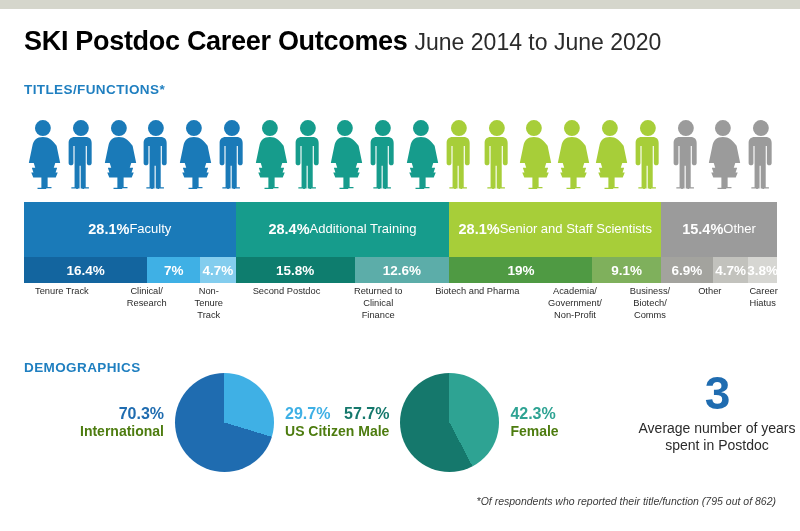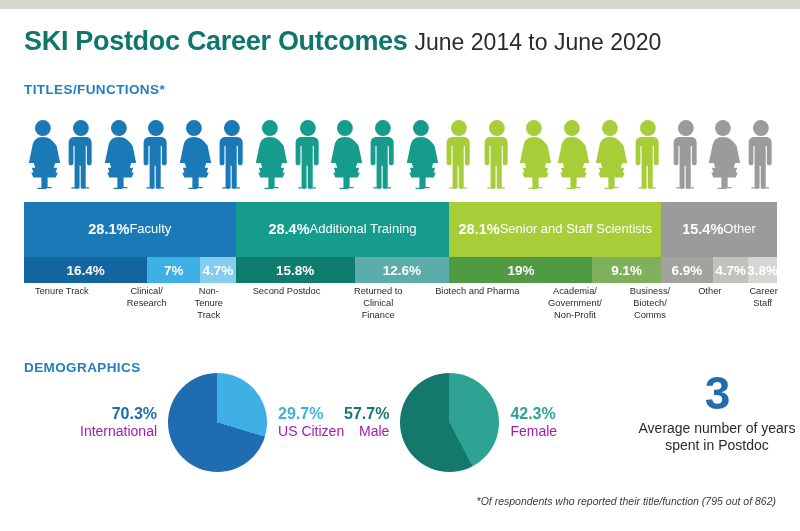--- a/index.html
+++ b/index.html
@@ -12,21 +12,21 @@
     color:#2b2b2b;
   }
   #topstrip{
     position:absolute;left:0;top:0;width:800px;height:9px;background:#d5d6cc;
   }
 
   
   #header{position:absolute;left:24px;top:26px;width:760px;}
   #title-line{white-space:nowrap;}
   #main-title{
-    font-size:27px;font-weight:bold;color:#0f766e;letter-spacing:-0.3px;
+    font-size:27px;font-weight:bold;color:#000000;letter-spacing:-0.3px;
   }
   #date-range{
     font-size:23px;color:#2b2b2b;font-weight:normal;margin-left:7px;
   }
   #section-titles{
     position:absolute;left:24px;top:82px;
     font-size:13.5px;font-weight:bold;color:#1f7fc0;letter-spacing:0.4px;
   }
   #section-demo{
     position:absolute;left:24px;top:360px;
@@ -62,21 +62,21 @@
   .sub-label{
     position:relative;text-align:center;font-size:9.3px;color:#2b2b2b;
     line-height:1.28;padding:0 1px;box-sizing:border-box;
   }
 
   
   #demographics{position:absolute;left:24px;top:370px;width:756px;height:110px;}
   .demo-group{position:absolute;top:0;display:flex;align-items:center;height:104px;}
   .demo-side{line-height:1.22;}
   .demo-side .d-pct{font-size:16px;font-weight:bold;}
-  .demo-side .d-lbl{font-size:14px;color:#a21caf;font-weight:normal;}
+  .demo-side .d-lbl{font-size:14px;color:#4d7c0f;font-weight:bold;}
   .demo-left{text-align:right;margin-right:11px;}
   .demo-right{text-align:left;margin-left:11px;}
   .pie{border-radius:50%;}
 
   #bignum-block{position:absolute;left:613px;top:0;width:160px;text-align:center;}
   #bignum{font-size:46px;font-weight:bold;color:#1f6cb0;line-height:1;letter-spacing:-1px;}
   #bignum-caption{font-size:14px;color:#2b2b2b;line-height:1.22;margin-top:4px;}
 
   #footnote{
     position:absolute;right:24px;top:495px;
@@ -256,21 +256,21 @@
   <div id="bar-labels">
     <div class="sub-label" style="width:16.4%;">Tenure Track</div>
     <div class="sub-label" style="width:7%;">Clinical/ Research</div>
     <div class="sub-label" style="width:4.7%;">Non- Tenure Track</div>
     <div class="sub-label" style="width:15.8%;">Second Postdoc</div>
     <div class="sub-label" style="width:12.6%;">Returned to Clinical Finance</div>
     <div class="sub-label" style="width:19%;">Biotech and Pharma</div>
     <div class="sub-label" style="width:9.1%;">Academia/ Government/ Non-Profit</div>
     <div class="sub-label" style="width:6.9%;">Business/ Biotech/ Comms</div>
     <div class="sub-label" style="width:4.7%;">Other</div>
-    <div class="sub-label" style="width:3.8%;">Career Staff</div>
+    <div class="sub-label" style="width:3.8%;">Career Hiatus</div>
   </div>
 
 </div>
 
 <div id="section-demo">DEMOGRAPHICS</div>
 
 <div id="demographics">
 
   <div class="demo-group" style="left:56px;">
     <div class="demo-side demo-left">

